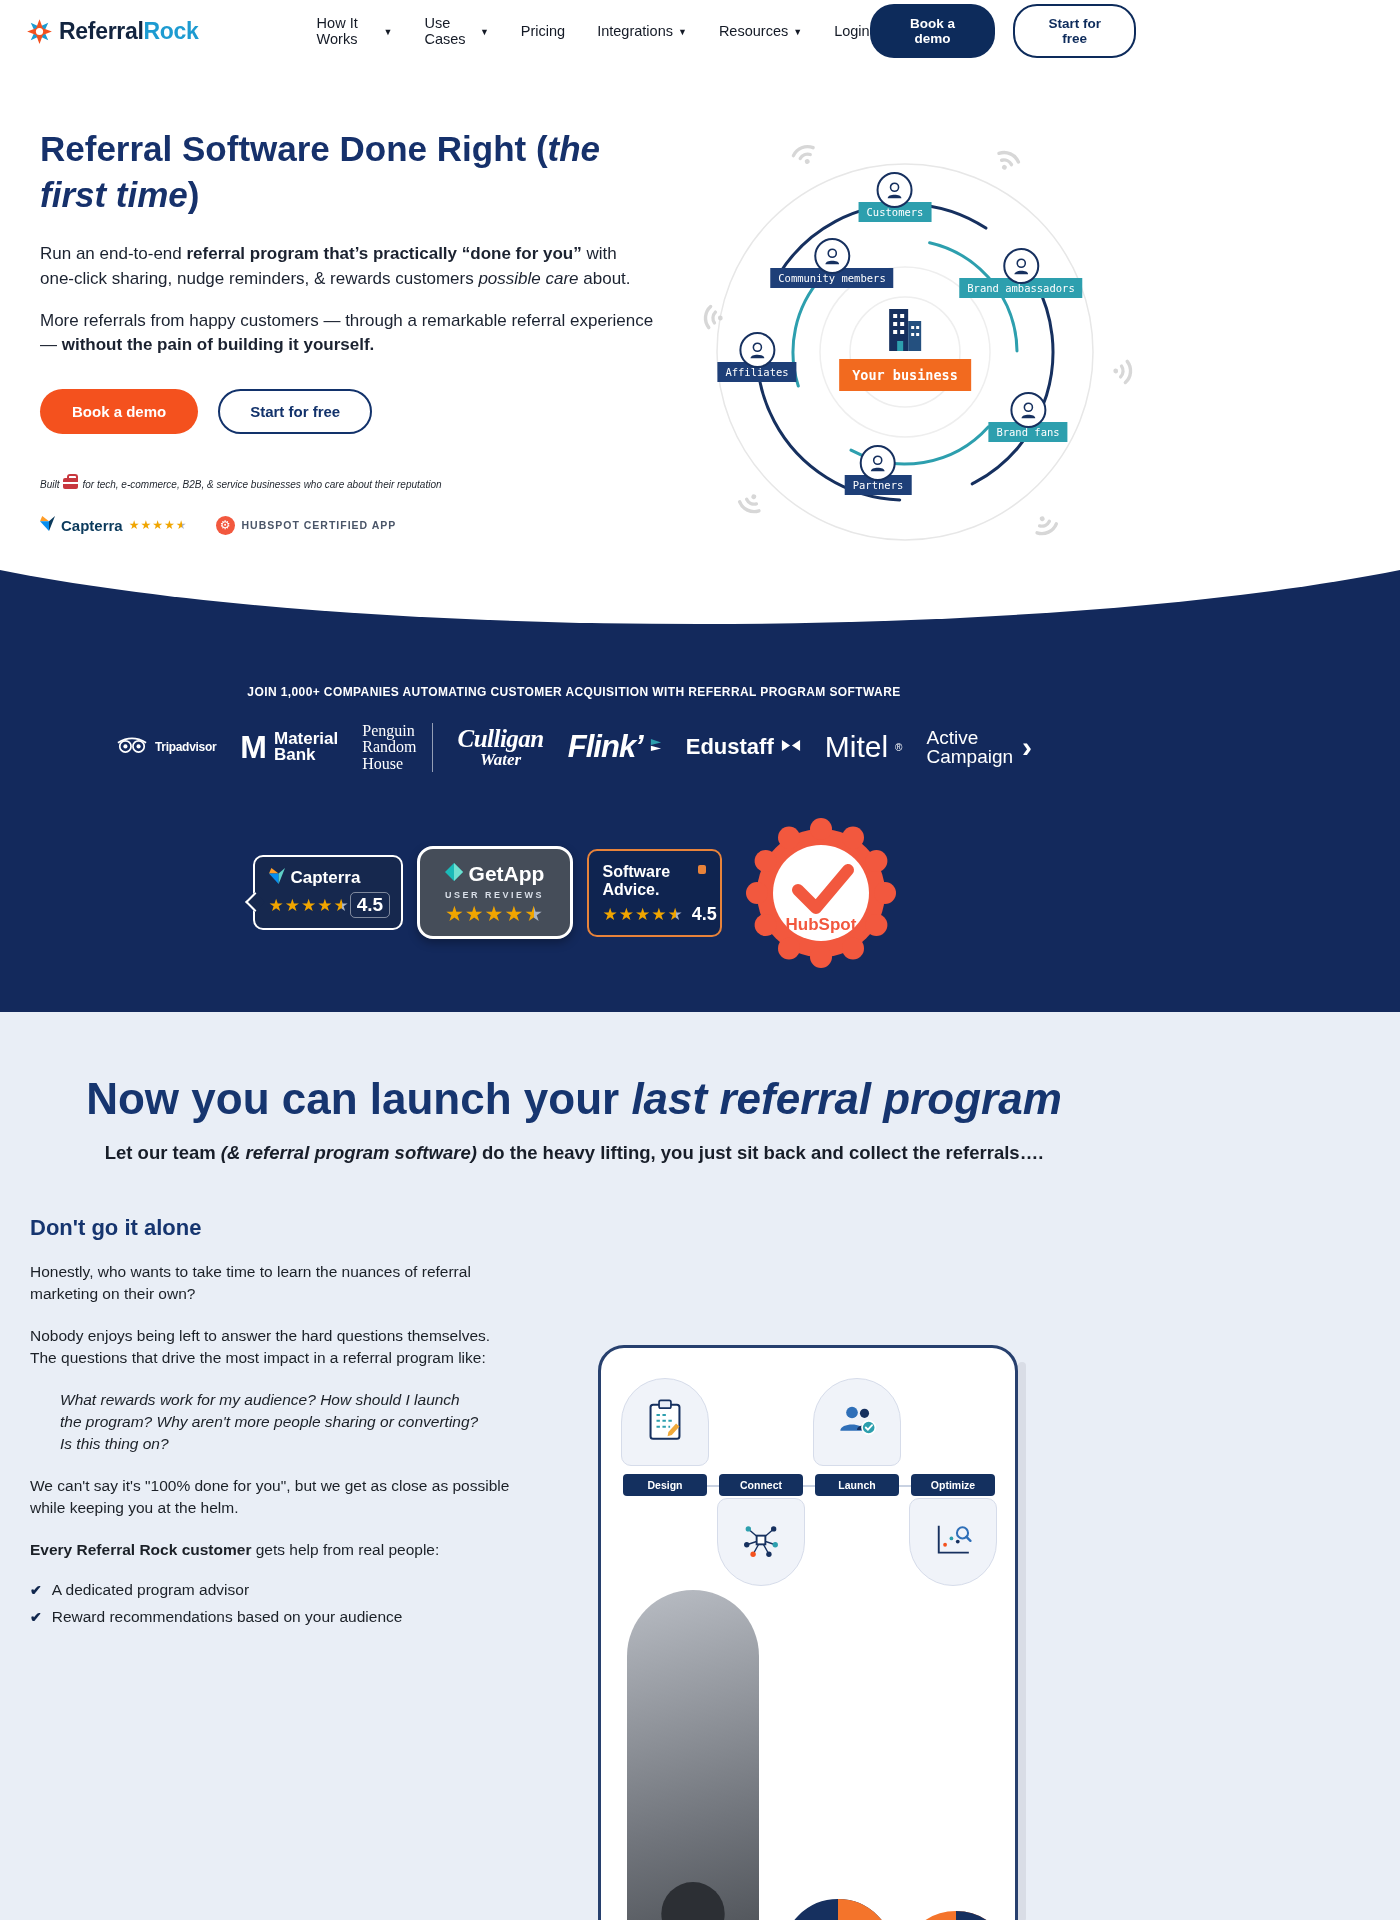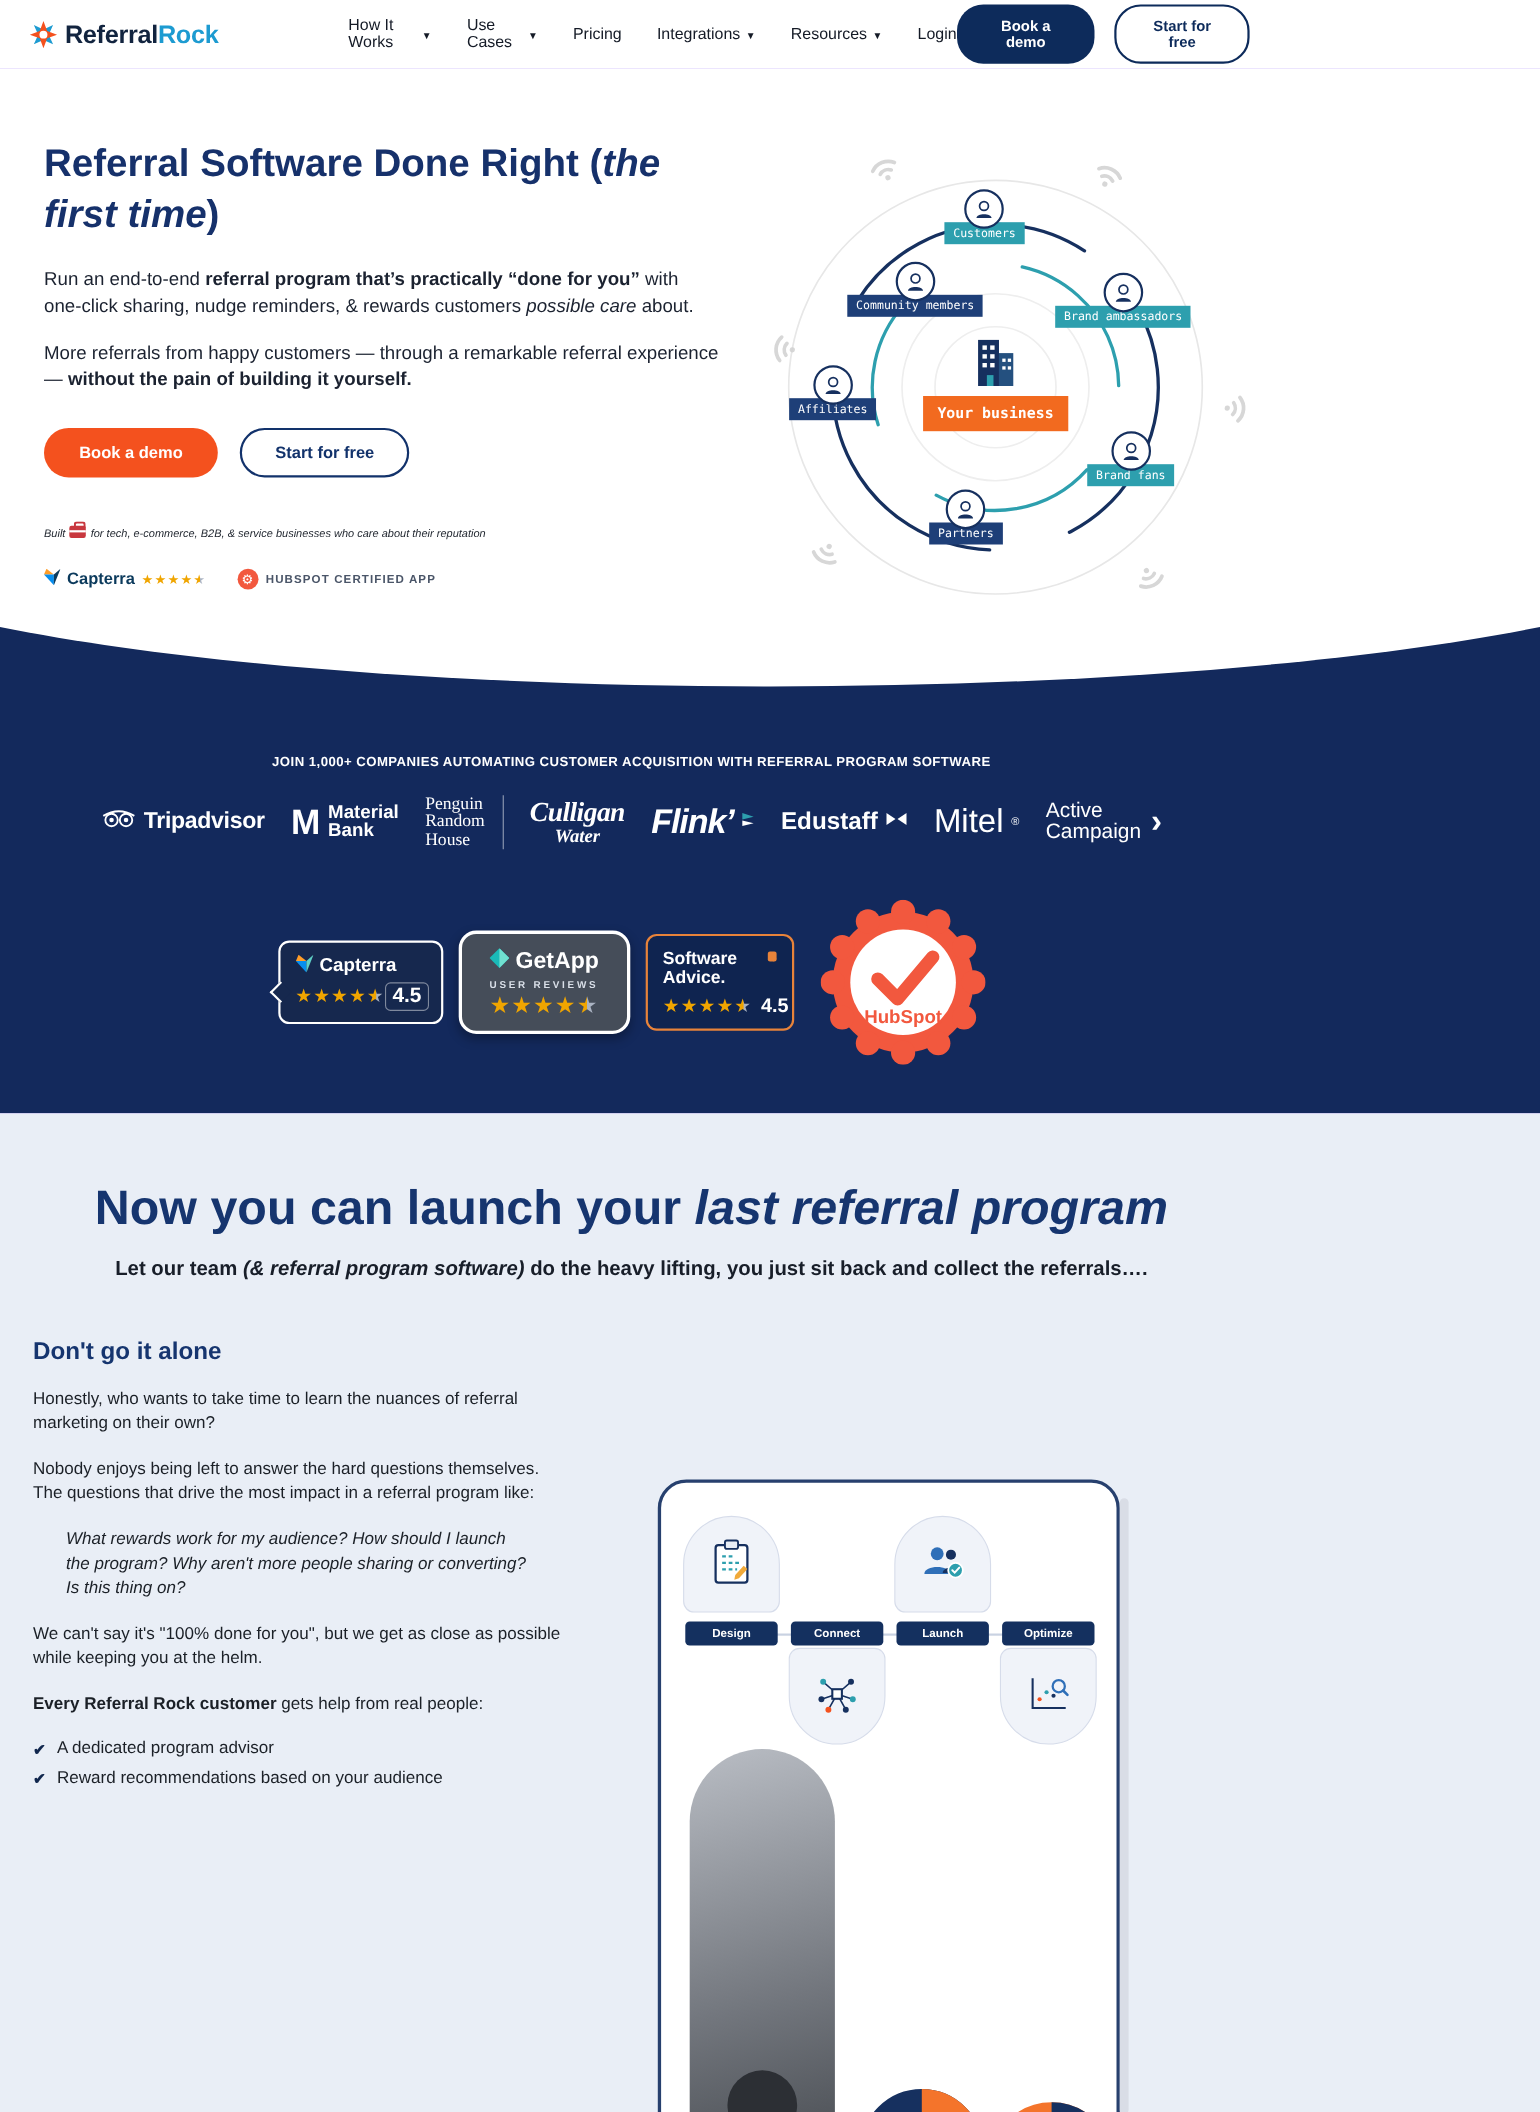--- a/index.html
+++ b/index.html
@@ -1,17 +1,17 @@
 <!DOCTYPE html>
 <html><head>
 <meta charset="utf-8">
 <style>
   * { box-sizing: border-box; margin: 0; padding: 0; }
   body { font-family: "Liberation Sans", sans-serif; background: #fff; }
-  .page { position: relative; width: 1400px; height: 1920px; overflow: hidden; background: #8b5cf6; }
+  .page { position: relative; width: 1400px; height: 1920px; overflow: hidden; background: #fde047; }
   .inner { position: relative; width: 1148px; height: 100%; }
 
   
   .header { position: absolute; top: 0; left: 0; width: 100%; height: 62px; background: #fff; z-index: 20; }
   .header .inner { display: flex; align-items: center; height: 100%; padding: 0 12px 0 26px; }
   .logo { display: flex; align-items: center; gap: 6px; cursor: pointer; }
   .logo svg { display: block; }
   .logo-text { font-size: 23px; font-weight: 700; letter-spacing: -0.3px; }
   .logo-referral { color: #12243f; }
   .logo-rock { color: #1d9bd1; }
@@ -61,21 +61,21 @@
   .tag-navy { background: #1e3f78; }
   .center-biz { position: absolute; left: 215px; top: 185px; transform: translateX(-50%); display: flex; flex-direction: column; align-items: center; }
   .biz-tag { margin-top: 4px; background: #f26a1f; color: #fff; font-family: "DejaVu Sans Mono", monospace; font-size: 13.5px; font-weight: 700; padding: 8px 13px; white-space: nowrap; }
 
   
   .band { position: absolute; top: 563px; left: 0; width: 100%; height: 449px; background: #13295c; }
   .band-wave { position: absolute; top: -1px; left: 0; width: 100%; height: 72px; display: block; }
   .band-heading { text-align: center; color: #fff; font-size: 12px; font-weight: 700; letter-spacing: 0.4px; padding-top: 122px; }
   .logos-row { display: flex; align-items: center; justify-content: center; gap: 24px; margin-top: 24px; color: #fff; }
   .logo-item { display: flex; align-items: center; gap: 7px; }
-  .ta-name { font-size: 21px; font-weight: 600; letter-spacing: -0.3px; }
+  .ta-name { font-size: 12px; font-weight: 600; letter-spacing: -0.3px; }
   .mb-mark { font-size: 32px; font-weight: 800; line-height: 1; }
   .mb-text { font-size: 17px; font-weight: 700; line-height: 0.95; }
   .prh { font-family: "Liberation Serif", serif; font-size: 16px; line-height: 1.02; padding-right: 16px; border-right: 1px solid rgba(255,255,255,0.55); }
   .culligan { text-align: center; font-family: "Liberation Serif", serif; }
   .culligan-top { font-size: 25px; font-weight: 700; font-style: italic; letter-spacing: -0.5px; }
   .culligan-bottom { font-size: 17px; font-weight: 700; font-style: italic; margin-top: -3px; }
   .flink { font-size: 31px; font-weight: 800; font-style: italic; letter-spacing: -1px; }
   .edustaff { font-size: 22px; font-weight: 800; }
   .mitel { font-size: 30px; font-weight: 400; }
   .mitel sup { font-size: 10px; }

